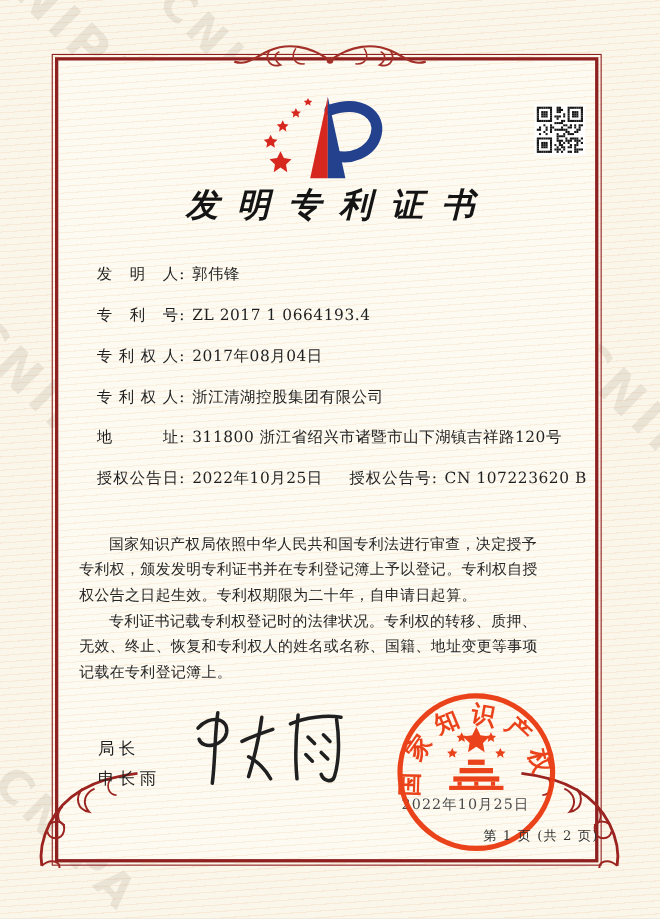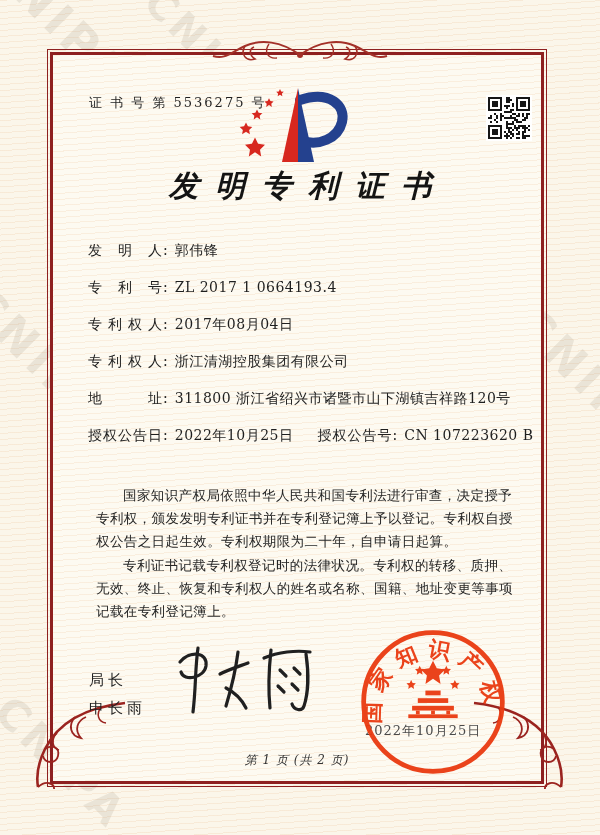--- a/index.html
+++ b/index.html
@@ -39,27 +39,27 @@
   .title{
     position:absolute;left:0;top:166px;width:100%;text-align:center;
     font-size:30px;font-weight:700;color:#141414;letter-spacing:.55em;text-indent:.55em;font-style:italic;
   }
   .fields{position:absolute;left:88px;top:240px;width:446px;font-size:14px;color:var(--c-ink);}
   .frow{margin-bottom:17px;line-height:20px;white-space:nowrap;}
   .frow.dual{display:flex;gap:24px;}
   .flabel{display:inline-block;width:74px;text-align:justify;text-align-last:justify;}
   .fcolon{display:inline-block;margin:0 7px 0 1px;}
   .fvalue{letter-spacing:.5px;}
-  .paras{position:absolute;left:96px;top:484px;width:426px;font-size:13.5px;line-height:1.72;color:#262626;letter-spacing:.4px;}
+  .paras{position:absolute;left:72px;top:484px;width:426px;font-size:13.5px;line-height:1.72;color:#262626;letter-spacing:.4px;}
   .paras p{text-indent:2em;}
   .director{position:absolute;left:89px;top:666px;font-size:15px;letter-spacing:4px;color:var(--c-ink);line-height:28px;}
   .sig{position:absolute;left:168px;top:642px;}
   .seal{position:absolute;left:357px;top:626px;opacity:.95;}
   .seal-date{position:absolute;left:365px;top:722px;font-size:13px;color:#4a4a4a;letter-spacing:1px;}
-  .page-info{position:absolute;left:50px;top:752px;width:494px;text-align:center;font-size:12px;color:#333;letter-spacing:1px;font-style:italic;}
+  .page-info{position:absolute;left:50px;top:752px;width:494px;text-align:right;font-size:12px;color:#333;letter-spacing:1px;}
   .cont-note{
     position:absolute;left:50%;top:791px;transform:translateX(-50%);
     background:#ffffff;padding:5px 28px;font-size:12px;color:#333;letter-spacing:3px;
     box-shadow:0 0 3px rgba(0,0,0,.12);white-space:nowrap;
   }
   .flourish{position:absolute;}
   .fl-top{left:209px;top:35px;}
   .fl-bl{left:31px;top:697px;}
   .fl-br{left:472px;top:697px;transform:scaleX(-1);}
 </style>
@@ -103,21 +103,20 @@
     <g stroke="#9b2420" fill="none">
       <path d="M94,6 C58,10 28,24 14,52 C7,66 5,78 7,90" stroke-width="2.6"></path>
       <path d="M14,52 C22,47 29,51 27,59 C25,67 14,67 12,59" stroke-width="1.8"></path>
       <path d="M7,90 C15,83 24,86 23,93" stroke-width="1.8"></path>
       <path d="M44,20 C37,28 39,39 50,41 C43,33 46,24 55,20" stroke-width="1.8"></path>
       <path d="M70,10 C65,17 67,25 75,26" stroke-width="1.5"></path>
       <path d="M26,36 C20,42 21,51 28,53" stroke-width="1.5"></path>
     </g>
   </svg>
 
-  <div class="cert-no">证 书 号 第 5536275 号</div>
 
   <svg class="logo" width="132" height="80" viewBox="0 0 132 80">
     <defs>
       <polygon id="st" points="0,-10 2.94,-4.05 9.51,-3.09 4.76,1.55 5.88,8.09 0,4.1 -5.88,8.09 -4.76,1.55 -9.51,-3.09 -2.94,-4.05"></polygon>
     </defs>
     <path d="M68,16 C98,6 114,22 110,38 C106,55 86,62 71,57" stroke="var(--c-blue)" stroke-width="10" fill="none" stroke-linecap="round"></path>
     <polygon points="66,4 50,78 66,78" fill="var(--c-red)"></polygon>
     <polygon points="66,4 82,78 66,78" fill="var(--c-blue)"></polygon>
     <g fill="var(--c-red)">
       <use href="#st" transform="translate(23,64) scale(1.05)"></use>

